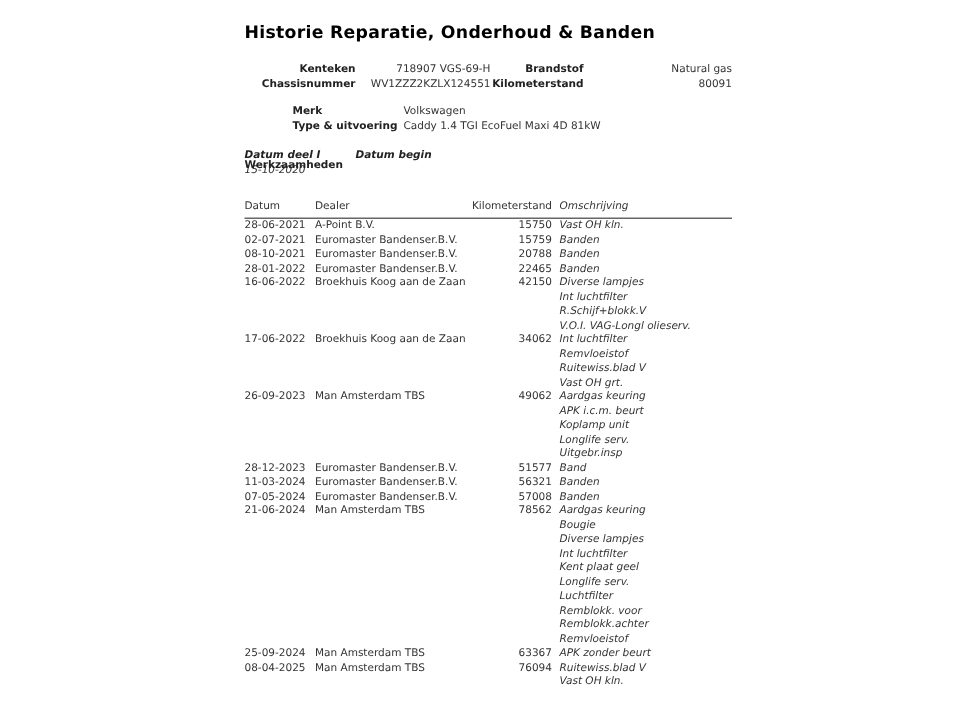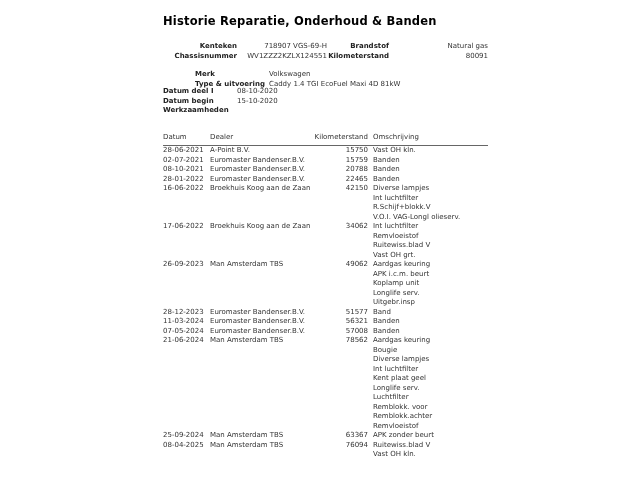--- a/index.html
+++ b/index.html
@@ -15,42 +15,42 @@
   }
   .content { position:absolute; left:163px; top:14px; width:325px; }
   .doc-title {
     position:absolute; top:0; left:0;
     font-size:11.5px; font-weight:bold; color:#000;
     letter-spacing:0.2px; white-space:nowrap;
   }
   .sec { position:absolute; left:0; right:0; }
   .sec1 { top:27px; }
   .sec2 { top:55px;margin-left:32px; }
-  .sec3 { top:72px; }
+  .sec3 { top:84px;font-style:italic; }
   .sec-werk { top:92px; }
   .grid4 { display:grid; grid-template-columns:74px 90px 62px auto; line-height:10.3px;text-align:right; }
   .grid2 { display:grid; grid-template-columns:74px auto; line-height:10.3px; }
   .lbl { font-weight:bold; color:#222; white-space:nowrap; }
   .val { white-space:nowrap; }
   .werk-title { font-weight:bold; color:#222; }
   .thead {
     position:absolute; top:119px; left:0; right:0;
     display:grid; grid-template-columns:47px 110px 48px auto;
     padding-bottom:3px;
     border-bottom:1px solid #666;
     line-height:9px;
   }
   .tbody { position:absolute; top:132px; left:0; right:12px; }
   .trow {
     display:grid; grid-template-columns:47px 110px 48px auto;
     line-height:9.5px;
     align-items:start;
   }
   .c-km { text-align:right; justify-self:end; white-space:nowrap; }
-  .c-oms { padding-left:5px; }
+  .c-oms { padding-left:5px;font-style:italic; }
   .thead .c-oms { padding-left:5px; }
   .oms-line { white-space:nowrap; }
   .c-datum, .c-dealer { white-space:nowrap; }
 </style>
 </head>
 <body>
 
 <div class="page">
   <div class="content">
 
@@ -69,21 +69,20 @@
 
     <div class="sec sec2 grid2">
       <div class="lbl">Merk</div>
       <div class="val">Volkswagen</div>
       <div class="lbl">Type &amp; uitvoering</div>
       <div class="val">Caddy 1.4 TGI EcoFuel Maxi 4D 81kW</div>
     </div>
 
     <div class="sec sec3 grid2">
       <div class="lbl">Datum deel I</div>
-      <div class="val">08-10-2020</div>
       <div class="lbl">Datum begin</div>
       <div class="val">15-10-2020</div>
     </div>
 
     <div class="sec sec-werk werk-title">Werkzaamheden</div>
 
     <div class="thead">
       <div class="c-datum">Datum</div>
       <div class="c-dealer">Dealer</div>
       <div class="c-km">Kilometerstand</div>

